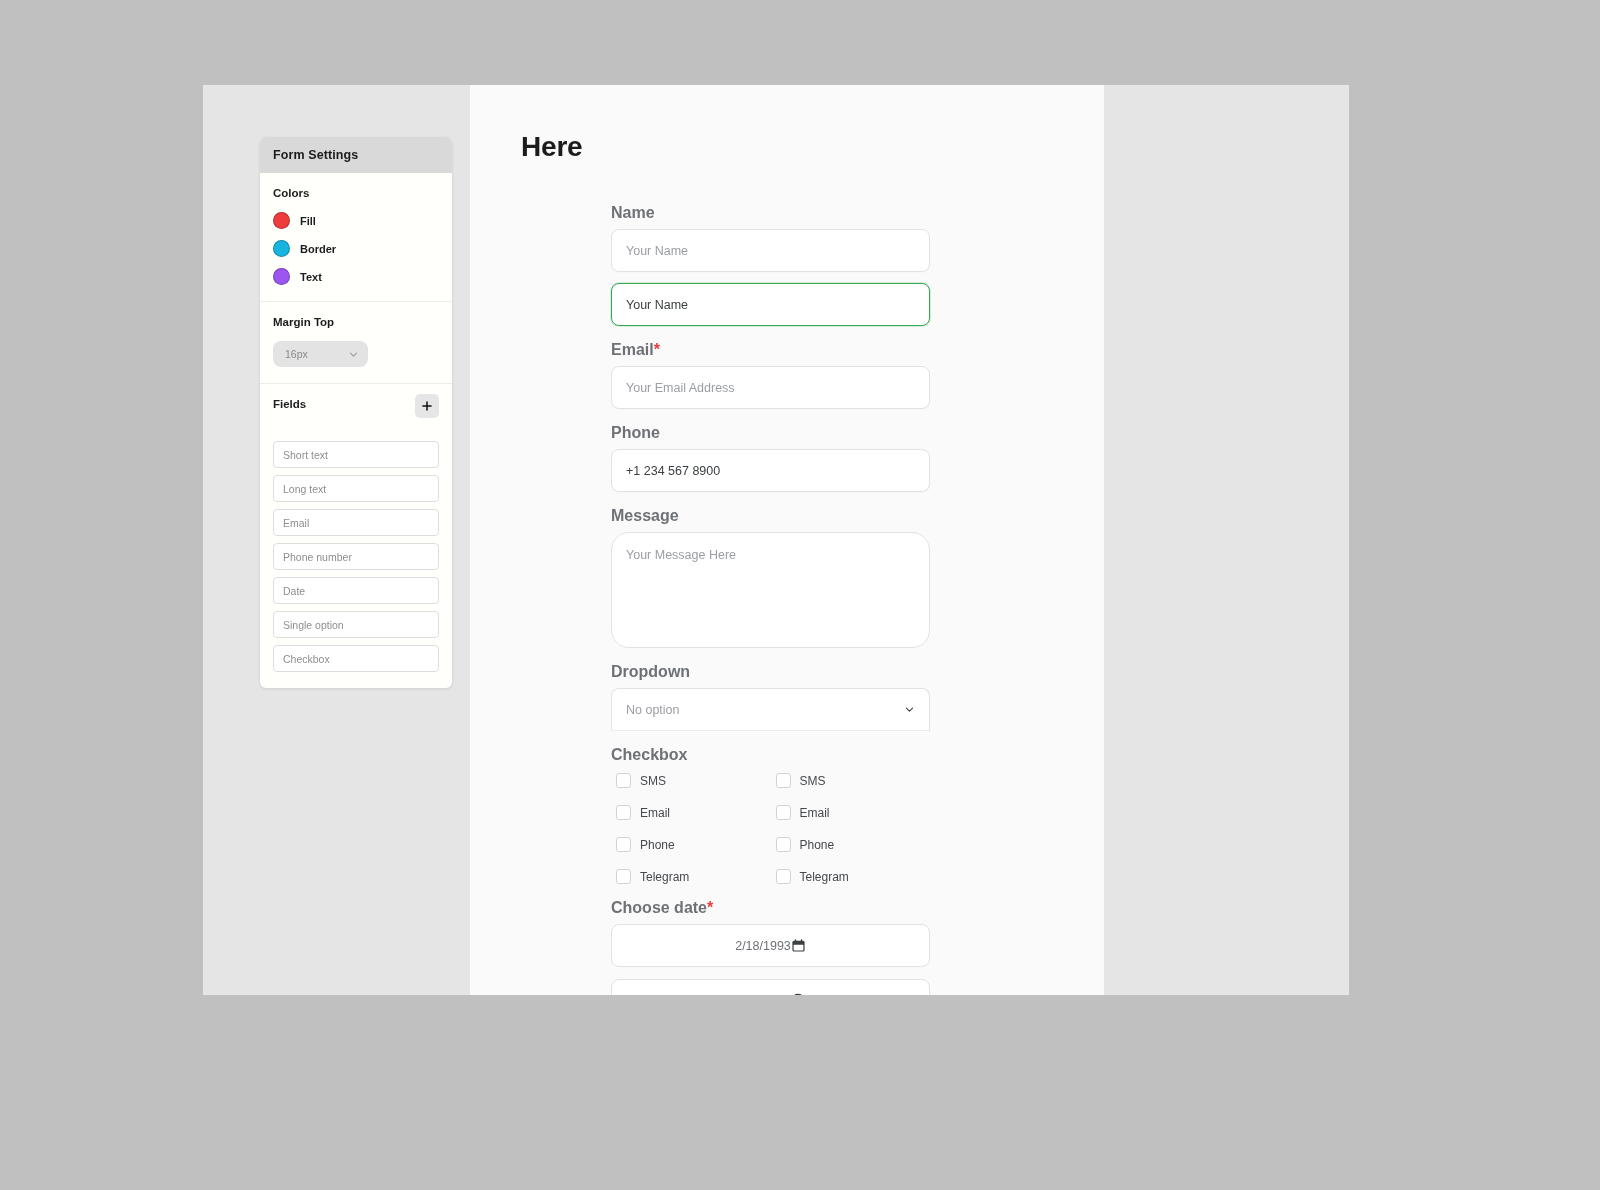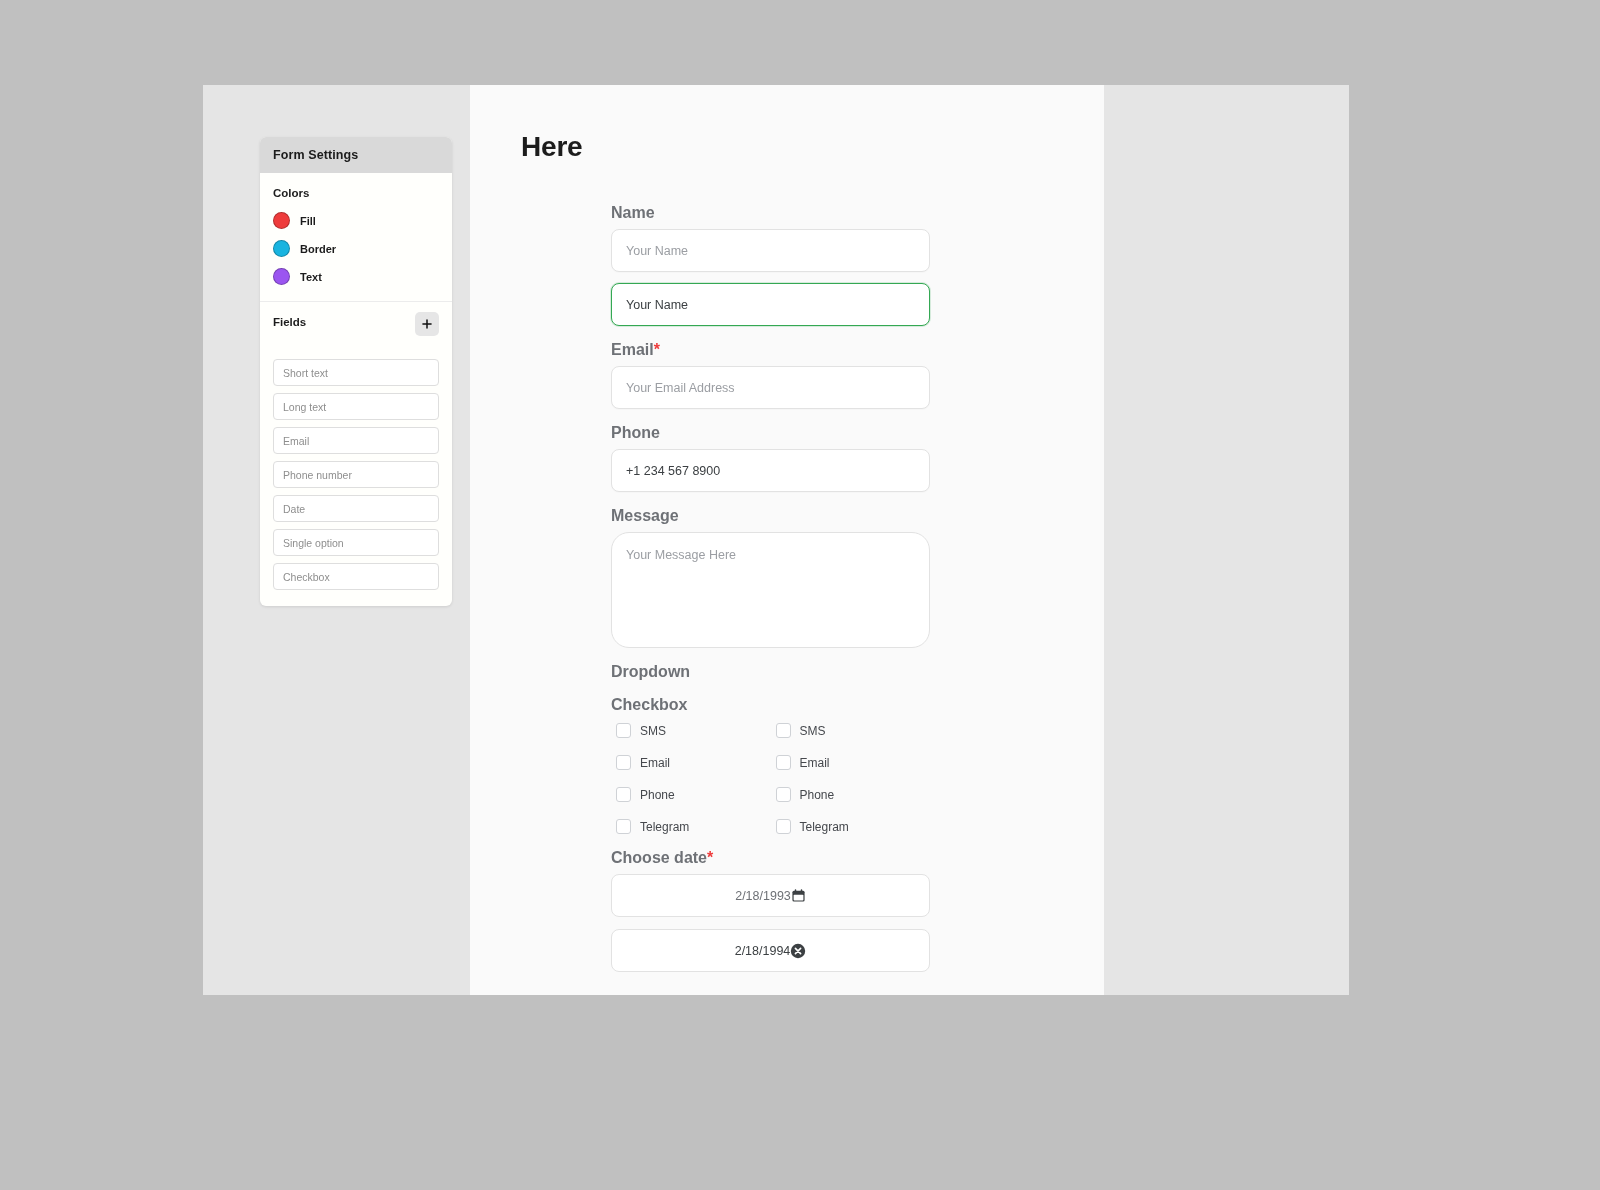--- a/index.html
+++ b/index.html
@@ -287,20 +287,29 @@
         <div class="color-row">
           <span class="swatch" id="sw1" style="background: rgb(24, 180, 224);"></span>
           <span class="color-label">Border</span>
         </div>
         <div class="color-row">
           <span class="swatch" id="sw2" style="background: rgb(155, 85, 240);"></span>
           <span class="color-label">Text</span>
         </div>
       </div>
 
+      <div class="panel-section">
+        <div class="section-title">Margin Top</div>
+        <div class="select-pill">
+          <span>16px</span>
+          <svg class="chev" viewBox="0 0 16 16" fill="none">
+            <path d="M3.5 6 L8 10.5 L12.5 6" stroke="currentColor" stroke-width="1.5" stroke-linecap="round" stroke-linejoin="round"></path>
+          </svg>
+        </div>
+      </div>
 
       <div class="panel-section">
         <div class="fields-head">
           <div class="section-title">Fields</div>
           <div class="add-btn">
             <svg viewBox="0 0 16 16" width="12" height="12">
               <path d="M8 2.6 V13.4 M2.6 8 H13.4" stroke="currentColor" stroke-width="2" stroke-linecap="round"></path>
             </svg>
           </div>
         </div>
@@ -330,20 +339,26 @@
       <div class="lbl"><span>Email</span><span class="req">*</span></div>
       <div class="inp">Your Email Address</div>
 
       <div class="lbl">Phone</div>
       <div class="inp filled">+1 234 567 8900</div>
 
       <div class="lbl">Message</div>
       <div class="textarea">Your Message Here</div>
 
       <div class="lbl">Dropdown</div>
+      <div class="select-head">
+        <span>No option</span>
+        <svg class="chev" viewBox="0 0 16 16" fill="none">
+          <path d="M3.5 6 L8 10.5 L12.5 6" stroke="#3c4043" stroke-width="1.6" stroke-linecap="round" stroke-linejoin="round"></path>
+        </svg>
+      </div>
 
       <div class="lbl">Checkbox</div>
       <div class="cb-grid">
         <div class="cb-item">
           <span class="cb-box"></span>
           <span class="cb-label">SMS</span>
         </div>
         <div class="cb-item">
           <span class="cb-box"></span>
           <span class="cb-label">SMS</span>

